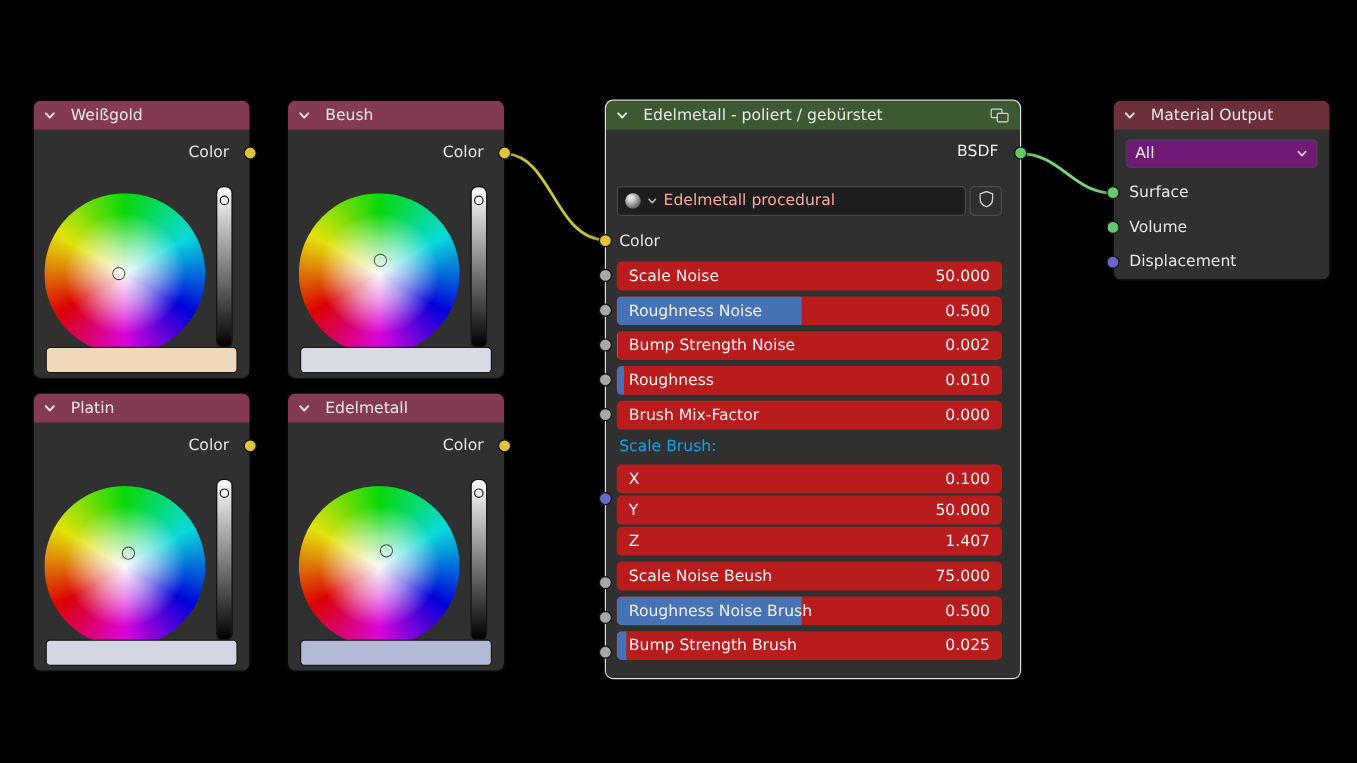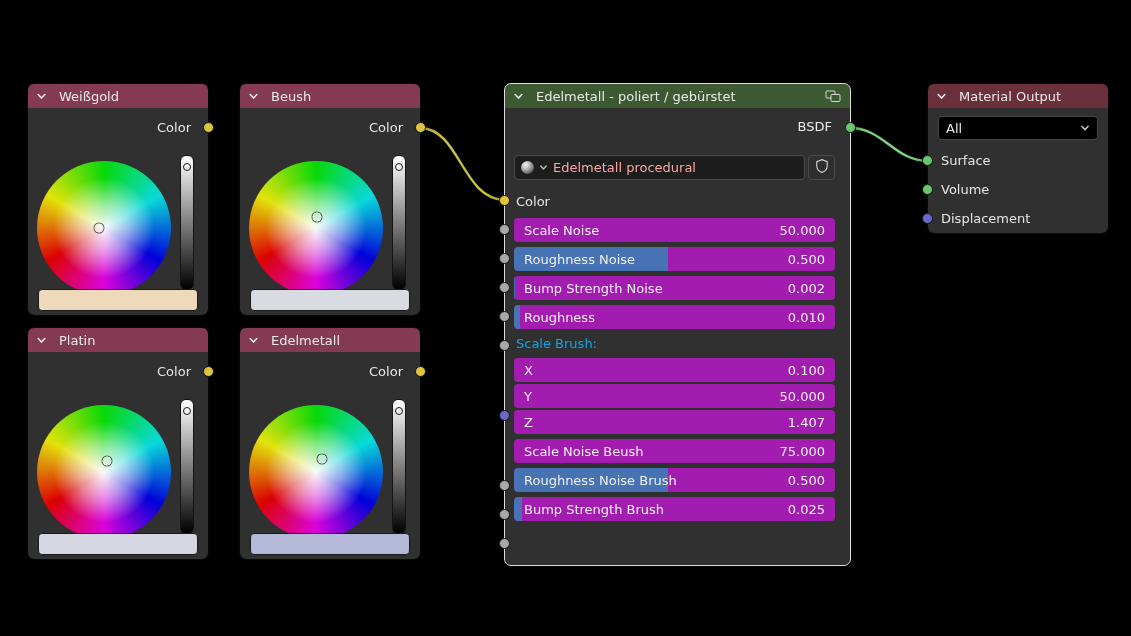--- a/index.html
+++ b/index.html
@@ -81,34 +81,34 @@
   }
   .sphere { width:13px; height:13px; border-radius:50%; flex:0 0 auto;
     background:radial-gradient(circle at 35% 30%, #ffffff, #969696 50%, #2d2d2d 95%); }
   .mat-name { color:#fca5a5; white-space:nowrap; overflow:hidden; }
   .shield-btn { width:27px; flex:0 0 auto; display:flex; align-items:center; justify-content:center;
     background:#2f2f2f; border:1px solid #4a4a4a; border-radius:4px; }
   .color-row { height:26px; margin-top:8px; display:flex; align-items:center; padding-left:2px; color:#e6e6e6; }
   .sliders  { margin-top:4px; }
   .sliders2 { margin-top:5px; }
   .srow {
-    position:relative; height:24px; margin-bottom:5px; background:#a21caf;
+    position:relative; height:24px; margin-bottom:5px; background:#b91c1c;
     border-radius:4px; display:flex; align-items:center; justify-content:space-between;
     padding:0 10px; overflow:hidden; color:#f1f1f1;
   }
   .srow .fill { position:absolute; left:0; top:0; bottom:0; background:var(--accent-fill); border-radius:4px 0 0 4px; }
   .srow span { position:relative; z-index:1; }
   .heading { margin-top:4px; height:18px; display:flex; align-items:center; padding-left:2px; color:#0ea5e9; }
   .vrows { margin-top:6px; }
   .vrows .srow { margin-bottom:2px; }
 
   
   .onode { width:180px; height:149px; }
   .dropdown {
-    height:24px; margin:8px 10px 0; background:#000000; border:1px solid #454545;
+    height:24px; margin:8px 10px 0; background:#701a75; border:1px solid #454545;
     border-radius:4px; display:flex; align-items:center; justify-content:space-between;
     padding:0 7px; color:#e8e8e8;
   }
   .orows { margin-top:6px; }
   .orow { height:29px; display:flex; align-items:center; padding-left:13px; color:#e6e6e6; }
   .onode .sock { left:-6px; }
 </style>
 </head>
 <body>
 
@@ -256,20 +256,25 @@
         </div>
         <div class="srow">
           <div class="fill" style="width: 0.4%;"></div>
           <span>Bump Strength Noise</span>
           <span>0.002</span>
         </div>
         <div class="srow">
           <div class="fill" style="width: 2%;"></div>
           <span>Roughness</span>
           <span>0.010</span>
+        </div>
+        <div class="srow">
+          <div class="fill" style="width: 0%;"></div>
+          <span>Brush Mix-Factor</span>
+          <span>0.000</span>
         </div>
       </div>
 
       <div class="heading">Scale Brush:</div>
 
       <div class="vrows">
         <div class="srow">
           <span>X</span>
           <span>0.100</span>
         </div>

